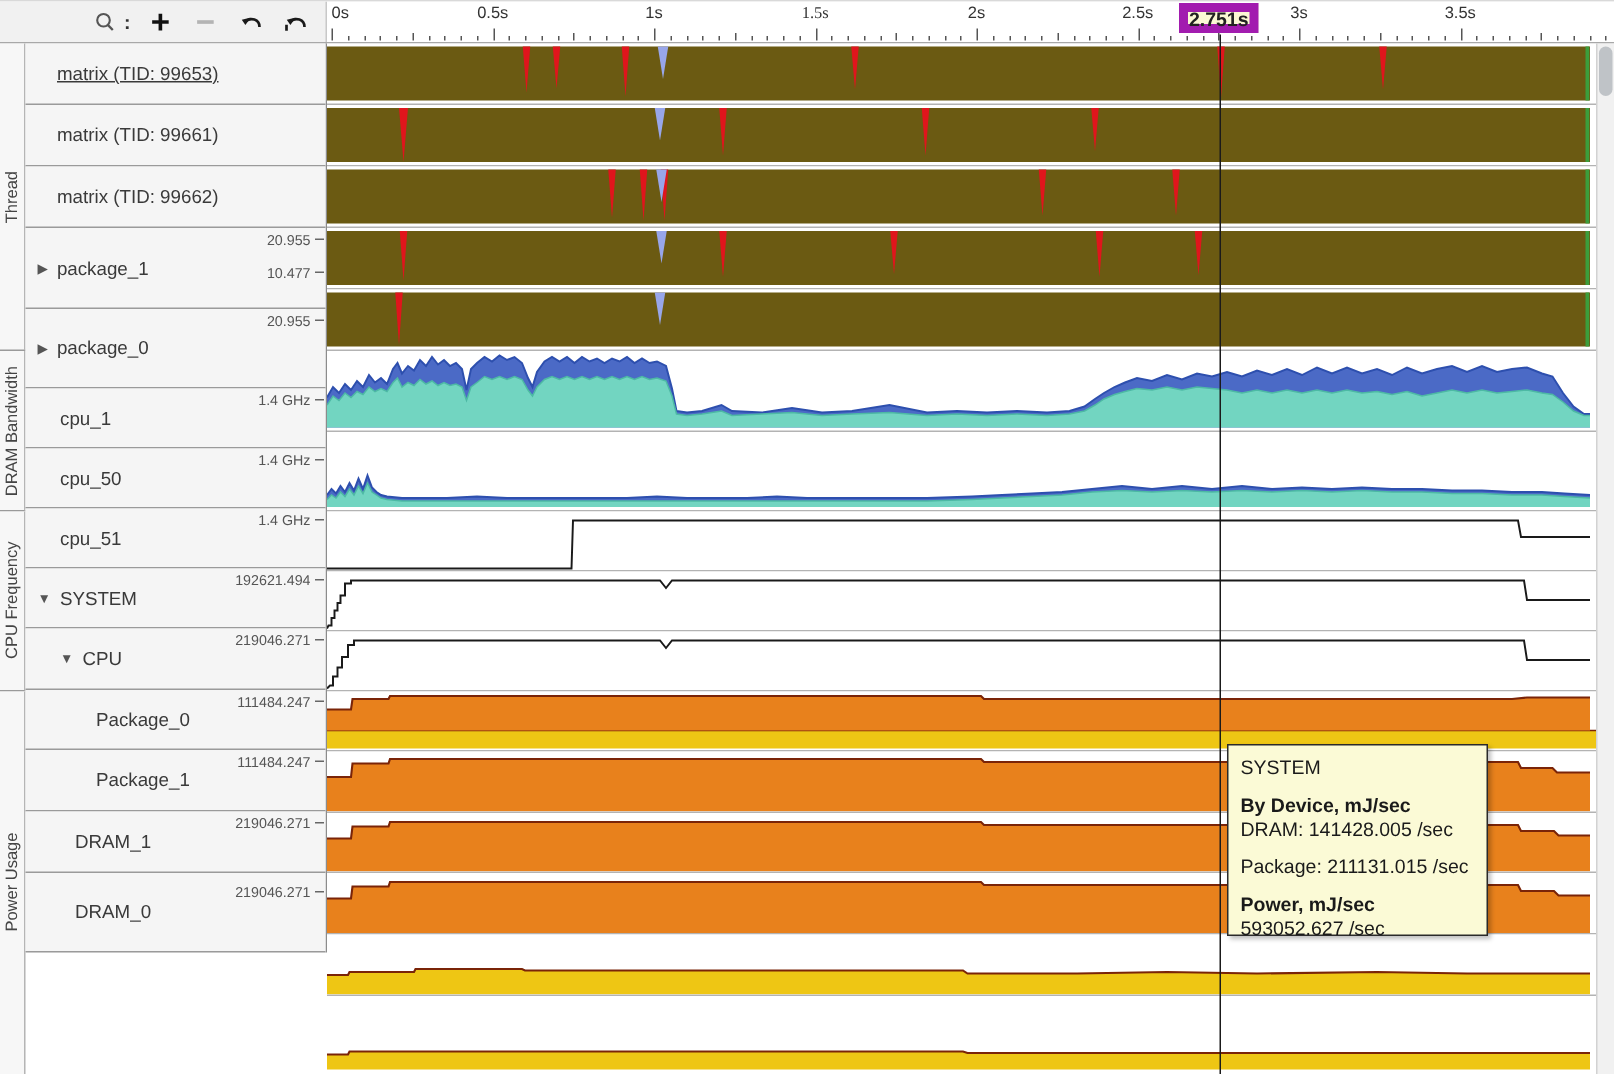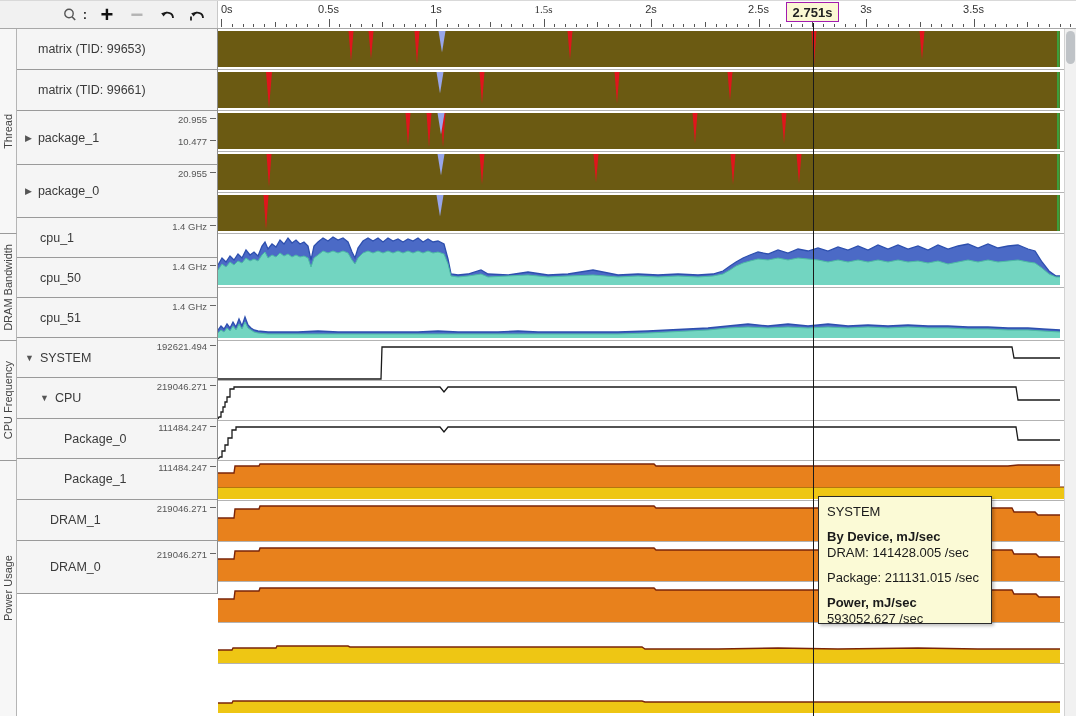--- a/index.html
+++ b/index.html
@@ -11,21 +11,21 @@
   .toolbar{position:absolute;left:0;top:0;width:218px;height:27px;background:#f1f1f1;
            border-right:1px solid #c8c8c8;display:flex;align-items:center;justify-content:flex-end;
            gap:10px;padding-right:10px;}
   .tool-btn{display:flex;align-items:center;justify-content:center;width:20px;height:20px;cursor:default;}
   .colon{font-size:13px;font-weight:bold;color:#333;margin-left:-7px;}
   .plus{font-size:22px;font-weight:bold;color:#111;line-height:18px;}
   .minus{font-size:22px;font-weight:bold;color:#b4b4b4;line-height:16px;}
   .ruler{position:absolute;left:218px;top:0;width:858px;height:27px;background:#fff;}
   .tick{position:absolute;bottom:1px;width:1px;background:#555;}
   .tick-label{position:absolute;top:2px;font-size:11px;color:#333;white-space:nowrap;}
-  .marker-label{position:absolute;top:1px;height:20px;background:#fbf8d4;border:1px solid #a21caf;
+  .marker-label{position:absolute;top:1px;height:20px;background:#fbf8d4;border:6px solid #a21caf;
                 font-size:13px;font-weight:600;color:#222;display:flex;align-items:center;
                 justify-content:center;z-index:12;}
   .marker-line{position:absolute;width:1px;background:#1a1a1a;z-index:6;}
   
   .strip-col{position:absolute;left:0;top:28px;width:17px;}
   .strip-cell{position:relative;background:#f7f7f7;border-right:1px solid #b5b5b5;
               border-bottom:1px solid #9a9a9a;display:flex;align-items:center;justify-content:center;}
   .strip-cell span{writing-mode:vertical-rl;transform:rotate(180deg);font-size:11px;color:#444;white-space:nowrap;}
   .label-col{position:absolute;left:17px;top:28px;width:201px;border-right:1px solid #8c8c8c;}
   .label-cell{position:relative;background:#f5f5f5;border-bottom:1px solid #9a9a9a;
@@ -184,25 +184,28 @@
         <span>DRAM Bandwidth</span>
       </div>
       <div class="strip-cell" style="height: 120px;">
         <span>CPU Frequency</span>
       </div>
       <div class="strip-cell" style="height: 256px;">
         <span>Power Usage</span>
       </div>
     </div>
   <div class="label-col" id="label-col">
-      <div class="label-cell" style="height: 41px; padding-left: 21px;">
+      <div class="label-cell" style="height: 41px; padding-left: 21px; text-decoration: underline;">
         <span>matrix (TID: 99653)</span>
       </div>
       <div class="label-cell" style="height: 41px; padding-left: 21px;">
         <span>matrix (TID: 99661)</span>
+      </div>
+      <div class="label-cell" style="height: 41px; padding-left: 21px;">
+        <span>matrix (TID: 99662)</span>
       </div>
       <div class="label-cell" style="height: 54px; padding-left: 8px;">
         <span class="expander">▶</span>
         <span>package_1</span>
         <span class="scale-val" style="top: 3px;">20.955</span>
         <span class="scale-dash" style="top: 7px;"></span>
         <span class="scale-val" style="top: 25px;">10.477</span>
         <span class="scale-dash" style="top: 29px;"></span>
       </div>
       <div class="label-cell" style="height: 53px; padding-left: 8px;">

